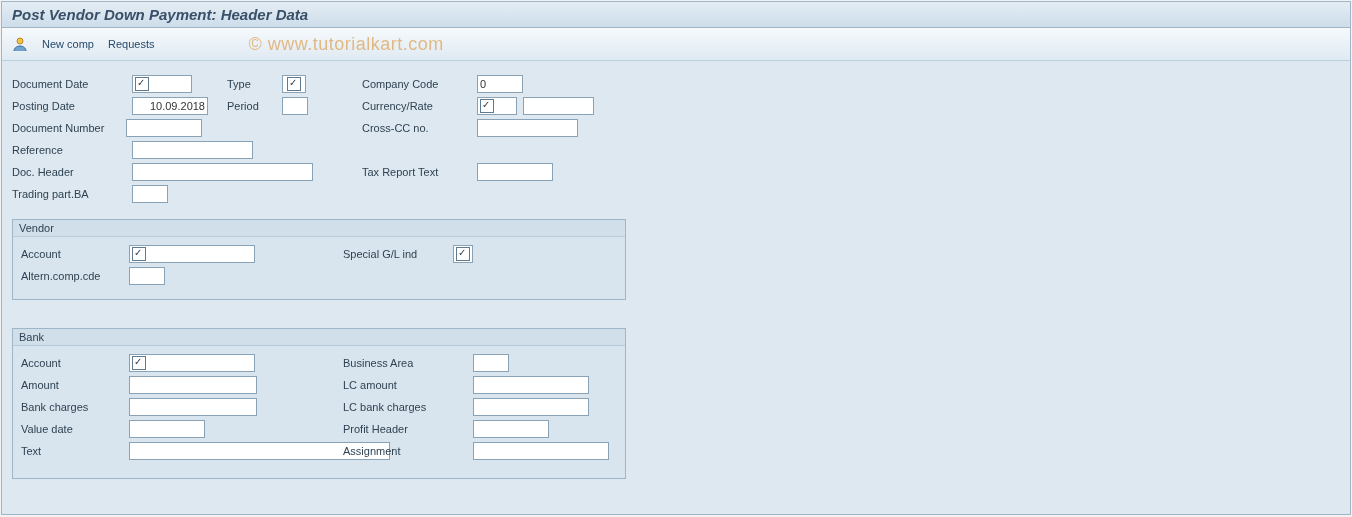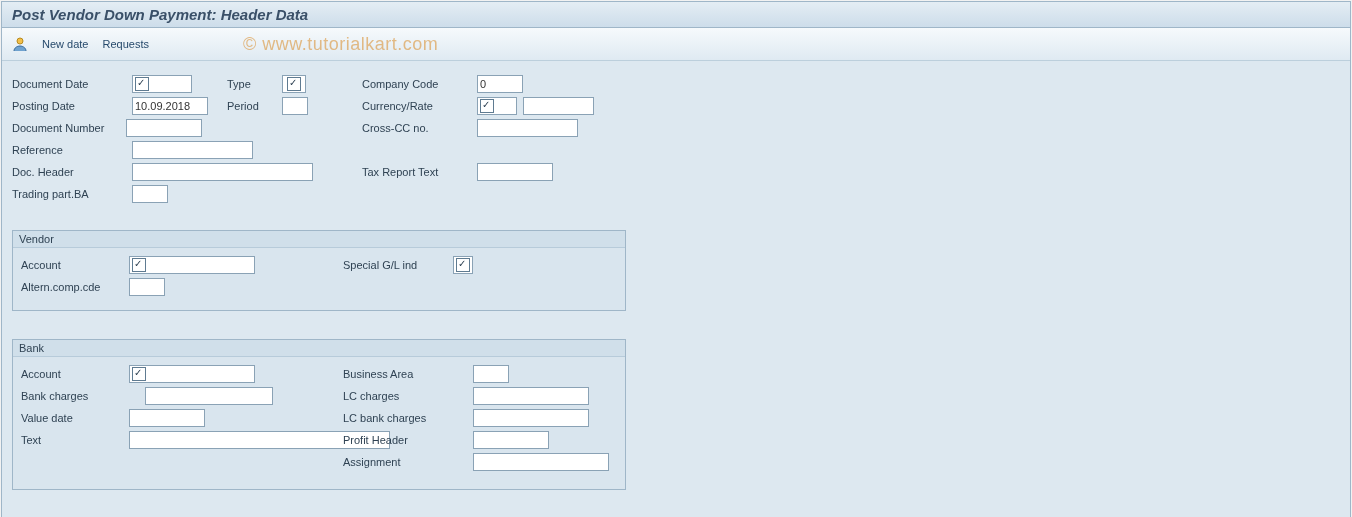--- a/index.html
+++ b/index.html
@@ -82,21 +82,21 @@
   }
   .col{position:absolute;top:0}
   .col1{left:0}
   .col2{left:215px}
   .col3{left:350px}
   .row{height:22px;display:flex;align-items:center}
 
   .group{
     border:1px solid #9fb6c8;
     background:#d9e5ee;
-    margin-top:17px;
+    margin-top:6px;
     width:612px;
     padding-bottom:8px;
   }
   .group-title{
     background:#d0dfea;
     color:#2f4253;
     padding:2px 6px;
     border-bottom:1px solid #b7cbda;
     font-size:11px;
   }
@@ -137,39 +137,39 @@
     <span>Post Vendor Down Payment: Header Data</span>
   </div>
 
   <div class="toolbar">
     <span class="person-icon">
       <svg width="16" height="16" viewBox="0 0 16 16">
         <circle cx="8" cy="5" r="3" fill="#f3c04a" stroke="#b88a1e"></circle>
         <path d="M2 15c0-3 3-5 6-5s6 2 6 5" fill="#6fa2cf" stroke="#3d6f9e"></path>
       </svg>
     </span>
-    <span class="tb-item">New date</span>
+    <span class="tb-item">New comp</span>
     <span class="tb-item">Requests</span>
     <span class="watermark">© www.tutorialkart.com</span>
   </div>
 
   <div class="body-area">
 
     <div class="hdr-grid">
 
       <div class="col col1">
         <div class="row field">
           <span class="lbl" style="width:120px">Document Date</span>
           <span style="display:inline-flex;align-items:center;border:1px solid #8aa2b5;background:#fff;height:16px;padding:0 6px 0 2px;width:50px">
             <span class="chk"></span>
           </span>
         </div>
         <div class="row field">
           <span class="lbl" style="width:120px">Posting Date</span>
-          <input type="text" style="width: 70px;" value="10.09.2018">
+          <input type="text" style="width: 70px; text-align: right;" value="10.09.2018">
         </div>
         <div class="row field">
           <span class="lbl" style="width:114px">Document Number</span>
           <input type="text" style="width: 70px;" value="">
         </div>
         <div class="row field">
           <span class="lbl" style="width:120px">Reference</span>
           <input type="text" style="width: 115px;" value="">
         </div>
         <div class="row field">
@@ -250,39 +250,43 @@
       <div class="group-title">Bank</div>
       <div class="group-body">
         <div class="colA">
           <div class="row field">
             <span class="lbl" style="width:108px">Account</span>
             <span style="display:inline-flex;align-items:center;border:1px solid #8aa2b5;background:#fff;height:16px;padding:0 2px;width:120px">
               <span class="chk"></span>
             </span>
           </div>
           <div class="row field">
-            <span class="lbl" style="width:124px">Bank charges</span>
+            <span class="lbl" style="width:108px">Amount</span>
+            <input type="text" style="width: 122px;" value="">
+          </div>
+          <div class="row field">
+            <span class="lbl" style="width:108px">Bank charges</span>
             <input type="text" style="width: 122px;" value="">
           </div>
           <div class="row field">
             <span class="lbl" style="width:108px">Value date</span>
             <input type="text" style="width: 70px;" value="">
           </div>
           <div class="row field">
             <span class="lbl" style="width:108px">Text</span>
             <input type="text" style="width: 255px;" value="">
           </div>
         </div>
         <div class="colB">
           <div class="row field">
             <span class="lbl" style="width:130px">Business Area</span>
             <input type="text" style="width: 30px;" value="">
           </div>
           <div class="row field">
-            <span class="lbl" style="width:130px">LC charges</span>
+            <span class="lbl" style="width:130px">LC amount</span>
             <input type="text" style="width: 110px;" value="">
           </div>
           <div class="row field">
             <span class="lbl" style="width:130px">LC bank charges</span>
             <input type="text" style="width: 110px;" value="">
           </div>
           <div class="row field">
             <span class="lbl" style="width:130px">Profit Header</span>
             <input type="text" style="width: 70px;" value="">
           </div>

